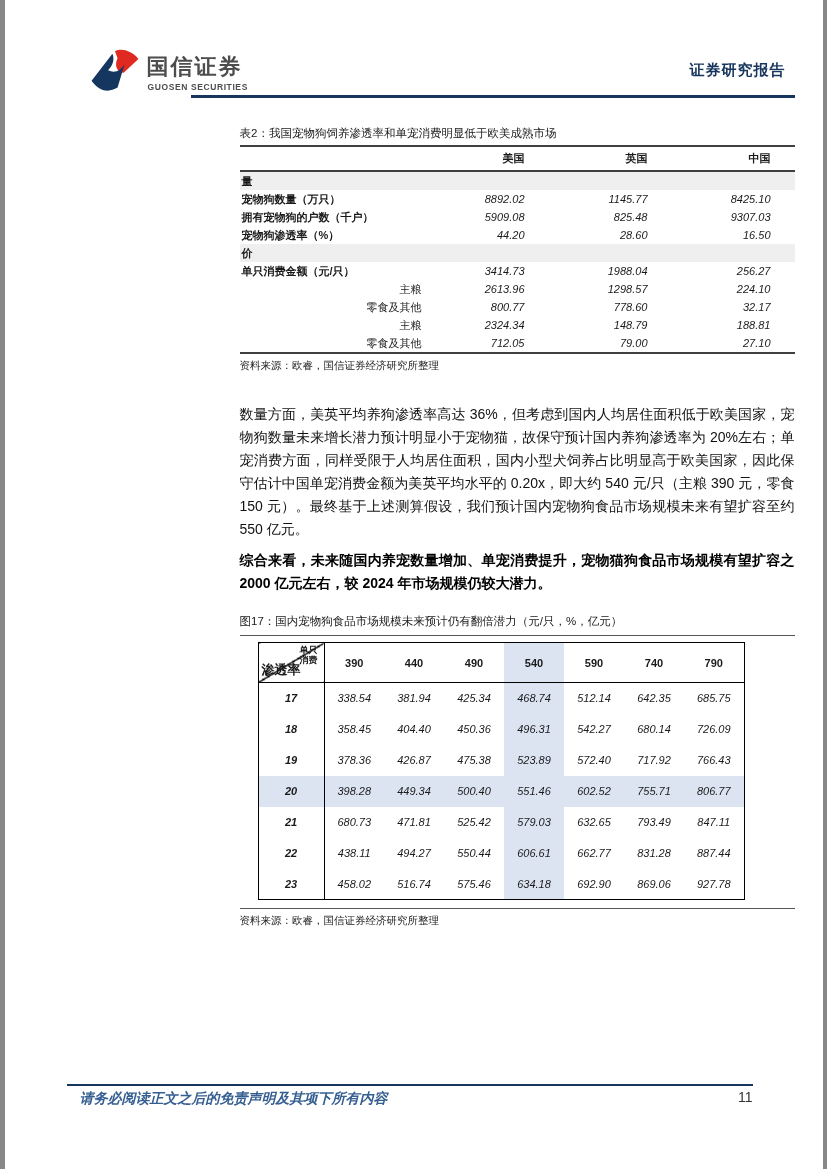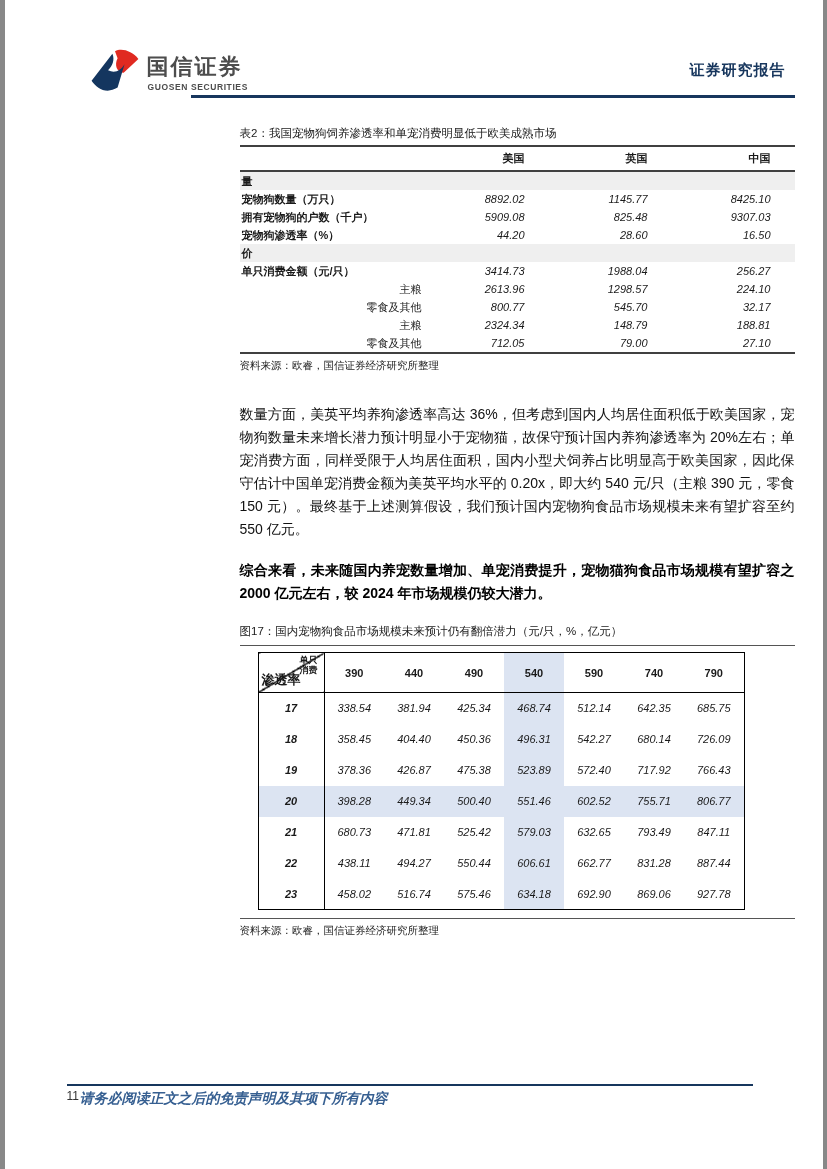--- a/index.html
+++ b/index.html
@@ -25,38 +25,38 @@
   table.t2 col.c-lbl { width:186px; }
   table.t2 col.c-num { width:123px; }
   table.t2 thead th { text-align:right; font-weight:700; padding:4px 24px 4px 2px; border-bottom:2px solid #404040; }
   table.t2 td { padding:1.5px 2px; height:16px; vertical-align:middle; }
   table.t2 td.num { text-align:right; padding-right:24px; font-family:"Liberation Sans","DejaVu Sans",sans-serif;font-style:italic; }
   table.t2 tr.section-row td { background:#efefef; font-weight:700; padding-left:2px; }
   table.t2 td.lbl.main { font-weight:700; text-align:left; }
   table.t2 td.lbl.sub { font-weight:400; text-align:right; padding-right:4px; }
   .src { font-size:10.5px; color:#222; margin-top:5px; }
   .para { margin-top:30px; font-size:14px; line-height:23px; text-align:justify; color:#111; }
-  .para-bold { margin-top:18px; font-size:14px; line-height:23px; text-align:justify; font-weight:700; color:#000; }
+  .para-bold { margin-top:8px; font-size:14px; line-height:23px; text-align:justify; font-weight:700; color:#000; }
   .fig-title { margin-top:19px; font-size:11.5px; color:#1a1a1a; }
   .thin-rule { border:none; border-top:1px solid #555; margin-top:6px; }
   .matrix-wrap { margin-top:6px; margin-left:18px; }
   table.matrix { border-collapse:collapse; border:1.5px solid #000; font-size:11px; table-layout:fixed; }
   table.matrix th, table.matrix td { text-align:center; vertical-align:middle; }
   table.matrix thead th { height:40px; border-bottom:1px solid #000; font-weight:700; width:60px; }
   table.matrix th.corner { width:66px; border-right:1px solid #000; position:relative; padding:0;
      background-image:linear-gradient(to bottom right, transparent calc(50% - 0.7px), #000 calc(50% - 0.7px), #000 calc(50% + 0.7px), transparent calc(50% + 0.7px)); }
   table.matrix th.corner .c-top { position:absolute; top:2px; right:2px; width:26px; font-size:9px; line-height:10px; font-weight:700; text-align:center; }
   table.matrix th.corner .c-bot { position:absolute; bottom:3px; left:3px; font-size:13px; font-weight:700; }
   table.matrix tbody td { height:31px;font-style:italic; }
   table.matrix tbody td.rlabel { font-weight:700; border-right:1px solid #000; }
   table.matrix .hl { background:#dce4f2; }
   
   .footer-rule { position:absolute; left:62px; top:1084px; width:686px; height:2px; background:#17365d; }
   .disclaimer { position:absolute; left:75px; top:1090px; font-size:14px; font-style:italic; font-weight:700; color:#365f91; }
-  .page-num { position:absolute; top:1089px; left:62px; width:686px; font-size:12px; color:#333; }
+  .page-num { position:absolute; top:1089px; left:62px; width:686px; text-align:right; font-size:14px; color:#333; }
 </style>
 </head>
 <body>
 
 <div class="page">
 
   <svg class="logo-svg" viewBox="0 0 60 60" aria-hidden="true">
     <path d="M30 6 C38 2 50 6 57 15 L40 31 C32 30 29 22 33 14 Z" fill="#e02a21"></path>
     <path d="M3 40 L27 9 C30 16 27 23 22 28 C30 32 37 28 41 21 L33 48 C20 56 9 49 3 40 Z" fill="#14365f"></path>
   </svg>
@@ -116,21 +116,21 @@
           </tr>
           <tr>
             <td class="lbl sub">主粮</td>
             <td class="num">2613.96</td>
             <td class="num">1298.57</td>
             <td class="num">224.10</td>
           </tr>
           <tr>
             <td class="lbl sub">零食及其他</td>
             <td class="num">800.77</td>
-            <td class="num">545.70</td>
+            <td class="num">778.60</td>
             <td class="num">32.17</td>
           </tr>
           <tr>
             <td class="lbl sub">主粮</td>
             <td class="num">2324.34</td>
             <td class="num">148.79</td>
             <td class="num">188.81</td>
           </tr>
           <tr>
             <td class="lbl sub">零食及其他</td>

